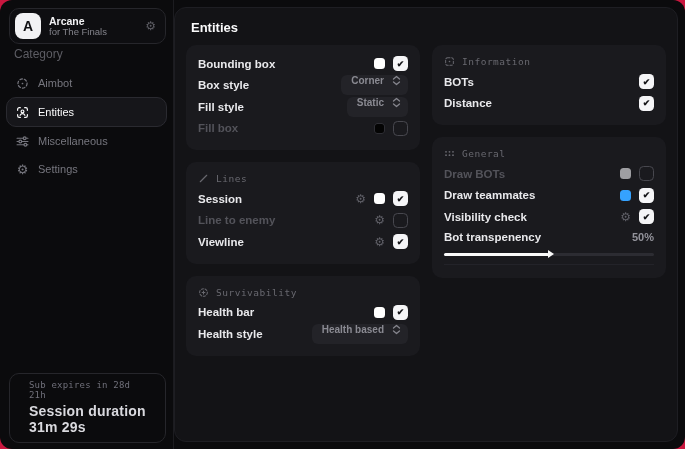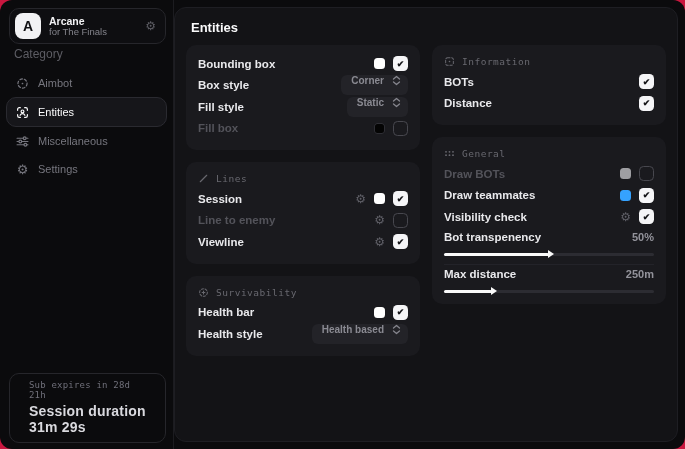--- a/index.html
+++ b/index.html
@@ -305,29 +305,18 @@
             </div>
             <div class="track">
               <div class="fill" style="width: 50%;">
                   <span class="thumb"></span>
                 </div>
             </div>
           </div>
 
           <div class="hr"></div>
 
-          <div class="slider-group">
-            <div class="slider-row">
-              <span class="row-label">Max distance</span>
-              <span class="slider-value">250m</span>
-            </div>
-            <div class="track">
-              <div class="fill" style="width: 23%;">
-                  <span class="thumb"></span>
-                </div>
-            </div>
-          </div>
         </div>
 
       </div>
     </div>
   </div>
 </div>
 
 </body></html>

